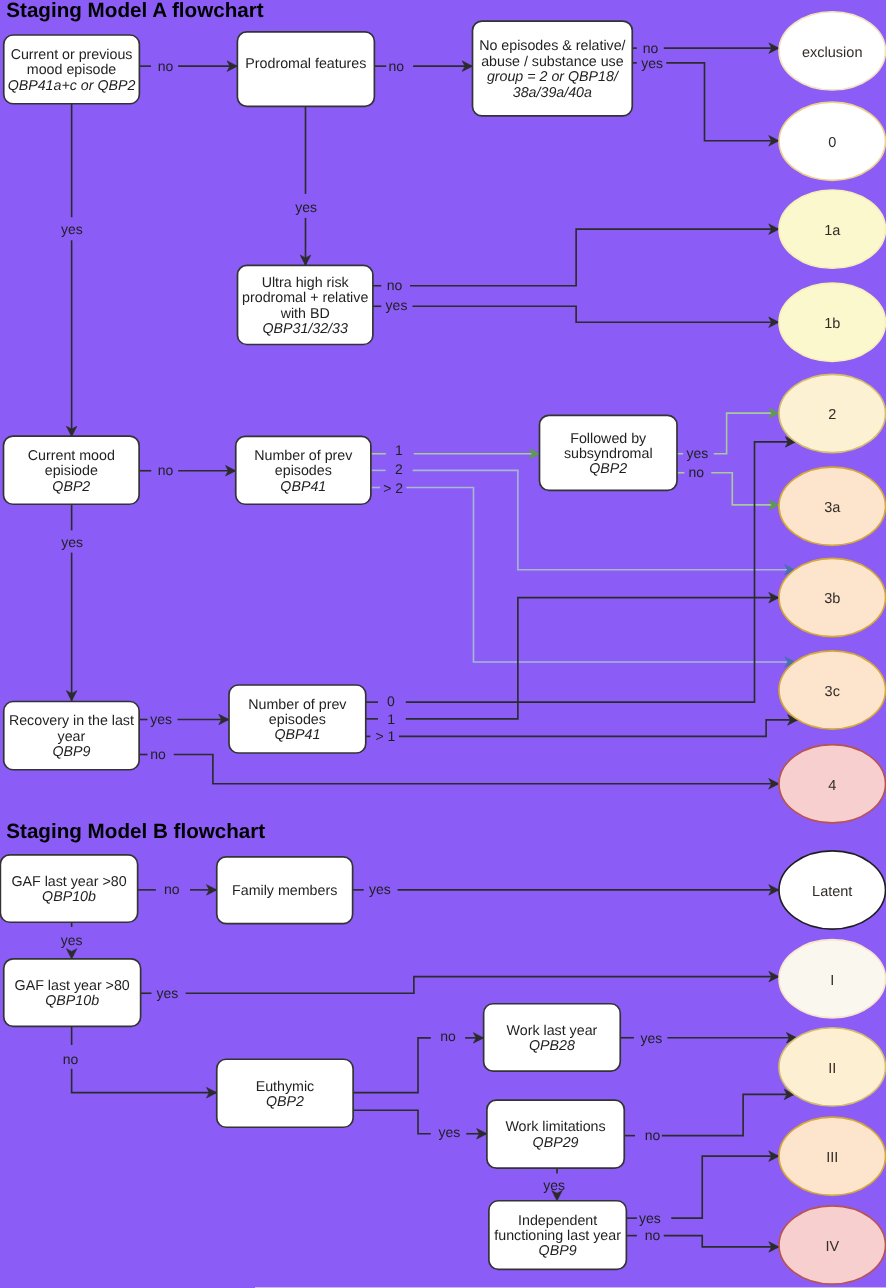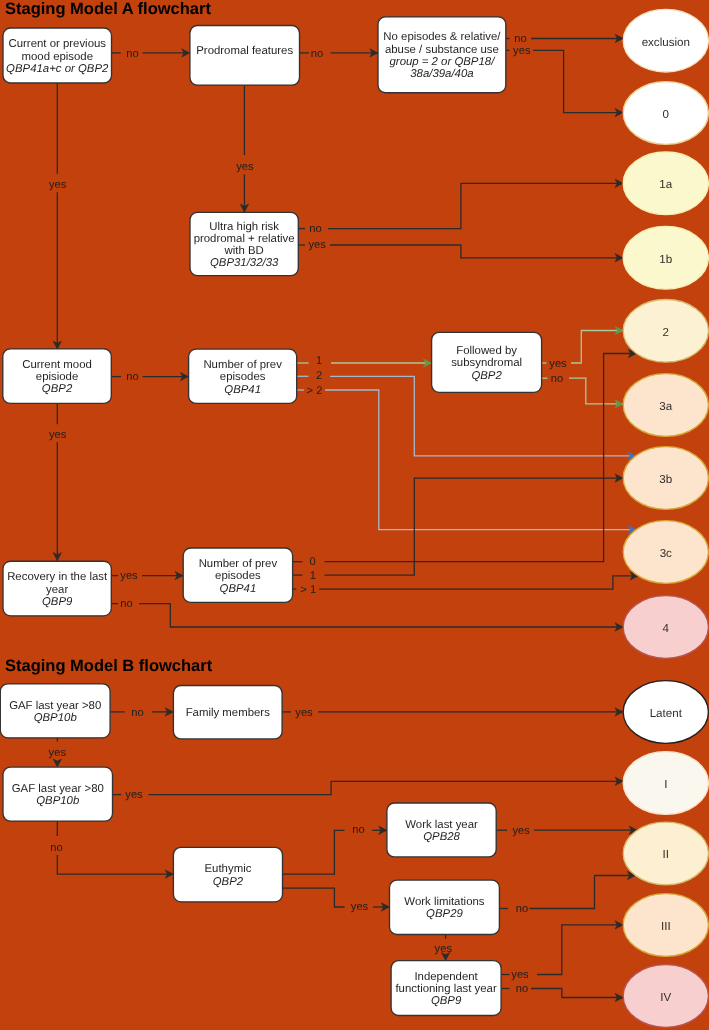--- a/index.html
+++ b/index.html
@@ -1,19 +1,19 @@
 <!DOCTYPE html>
 <html><head>
 <meta charset="utf-8">
 <style>
   html,body{margin:0;padding:0;background:#ffffff;}
   body{width:709px;height:1030px;overflow:hidden;
        font-family:"Liberation Sans",sans-serif;
        -webkit-font-smoothing:antialiased;text-rendering:geometricPrecision;}
-  #root{position:relative;width:709px;height:1030px;background:#c2410c;}
+  #root{position:relative;width:709px;height:1030px;background:#8b5cf6;}
   svg#chart{position:absolute;left:0;top:0;}
   .section-title{font-family:"Liberation Sans",sans-serif;font-weight:bold;font-size:16.5px;fill:#000000;}
   .node-rect{fill:#ffffff;stroke:#333333;stroke-width:1.35;}
   .node-text{font-family:"Liberation Sans",sans-serif;font-size:11.4px;fill:#1f1f1f;text-anchor:middle;}
   .node-text.em{font-style:italic;}
   .outcome-text{font-family:"Liberation Sans",sans-serif;font-size:11.6px;fill:#332d28;text-anchor:middle;}
   .edge-label{font-family:"Liberation Sans",sans-serif;font-size:11.2px;fill:#1f1f1f;text-anchor:middle;}
   .edge-line{fill:none;stroke-width:1.3;stroke-linecap:butt;stroke-linejoin:miter;}
 </style>
 </head>

